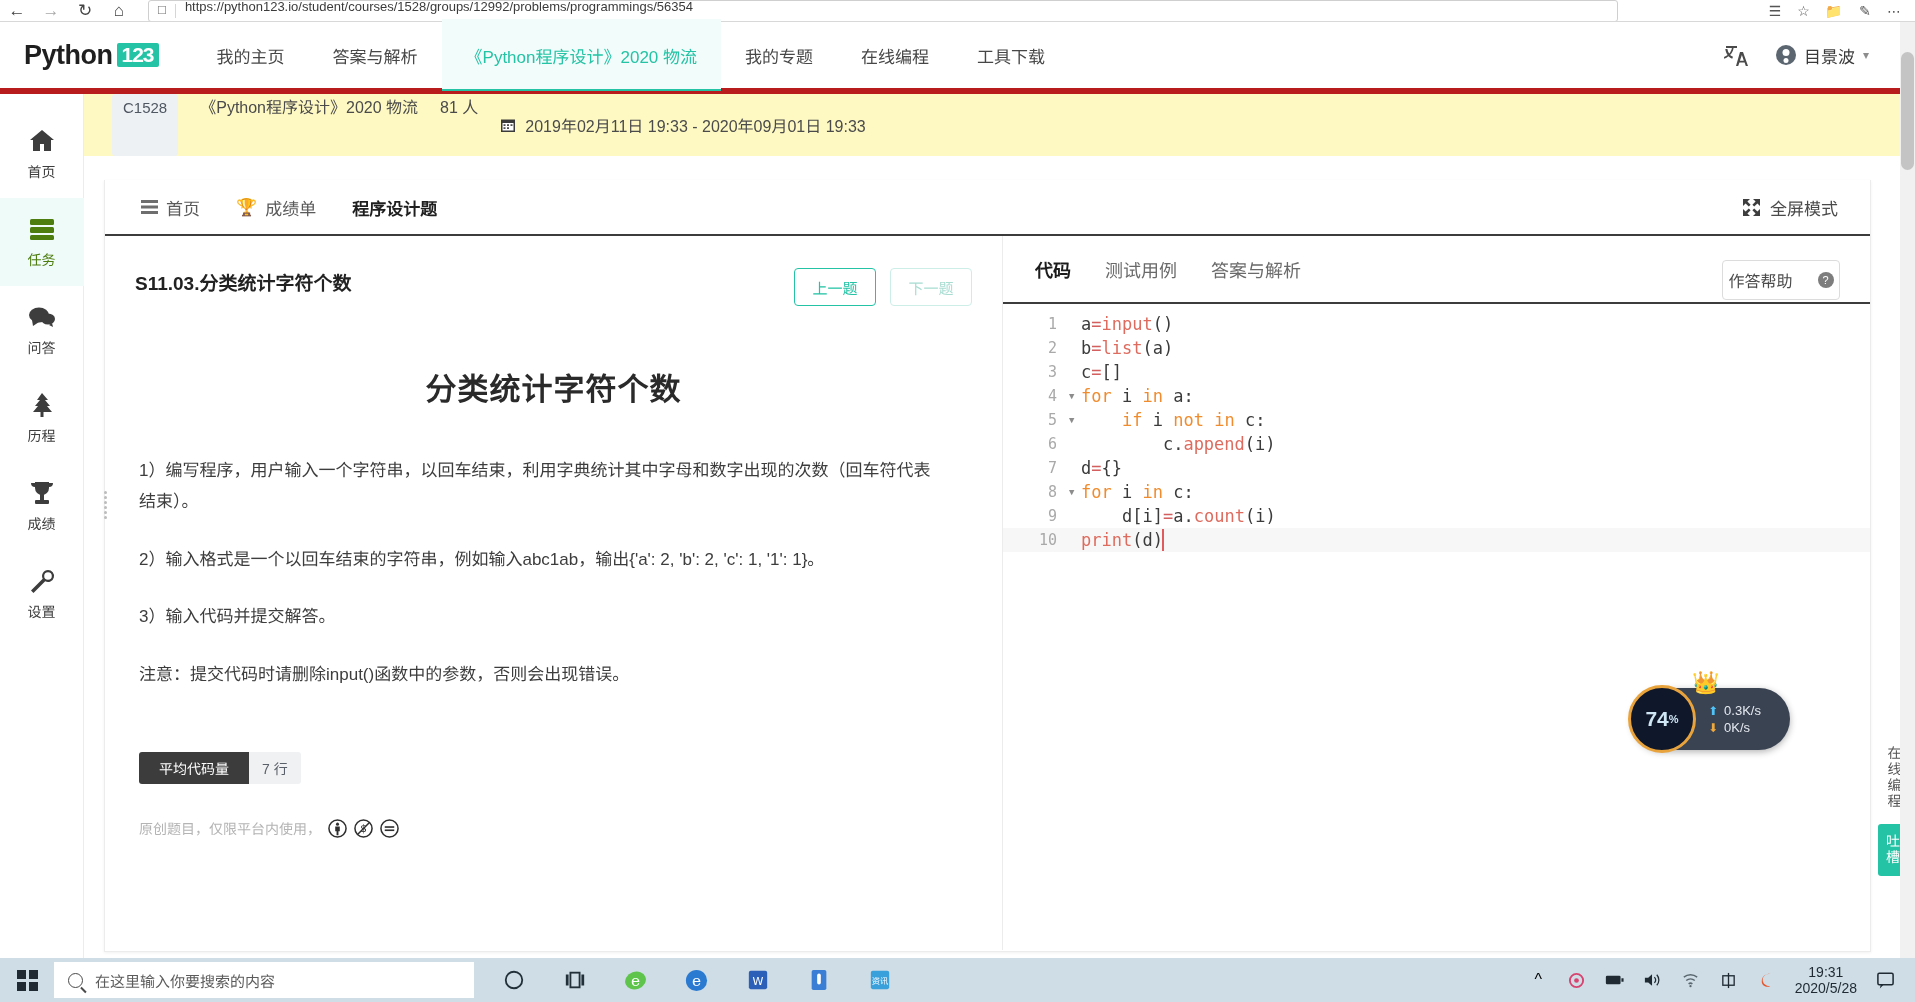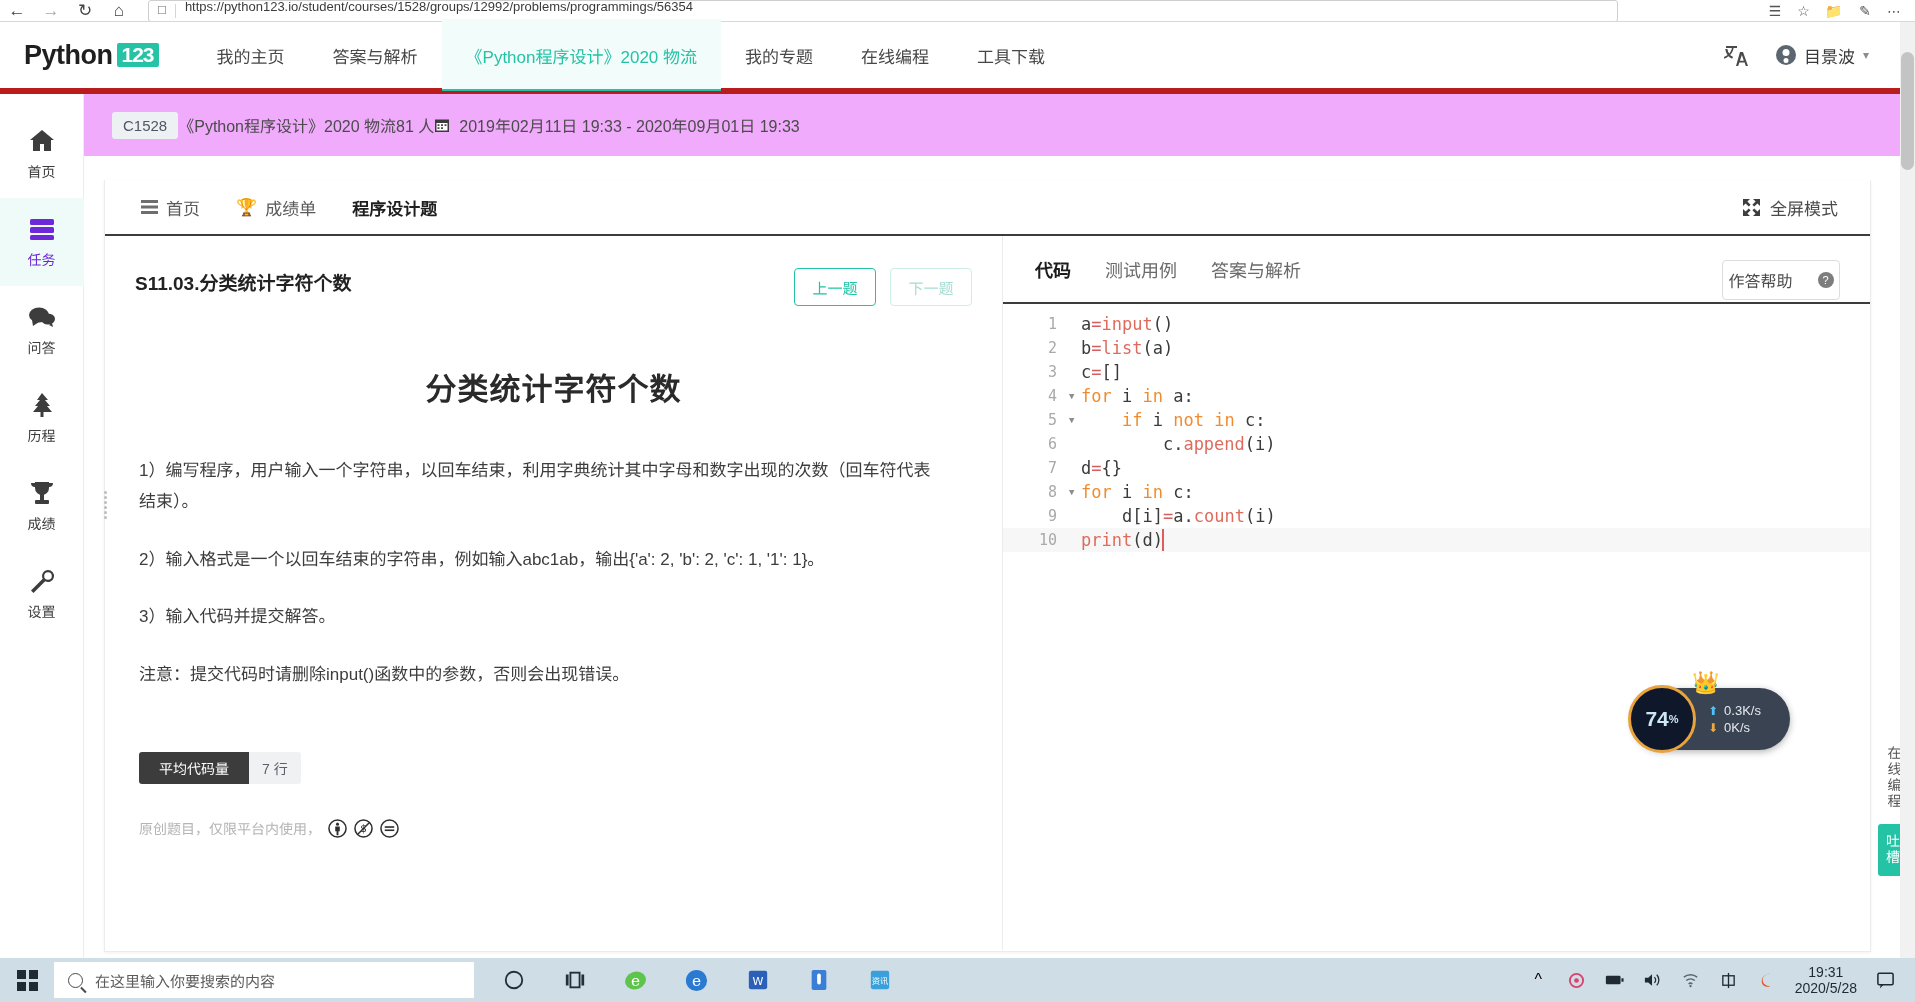--- a/index.html
+++ b/index.html
@@ -76,29 +76,29 @@
   
   .rail {
     position: absolute; top: 94px; left: 0; width: 84px; height: 908px;
     background: #fff; border-right: 1px solid #ececec;
     display: flex; flex-direction: column; align-items: center; padding-top: 16px;
   }
   .rail-item {
     width: 84px; height: 88px; display: flex; flex-direction: column;
     align-items: center; justify-content: center; gap: 7px; color: #3d3d3d;
   }
-  .rail-item.active { background: #eefbf8; color: #6d28d9; }
+  .rail-item.active { background: #eefbf8; color: #4d7c0f; }
   .rail-label { font-size: 14px; }
   .rail-ico { width: 28px; height: 26px; }
 
   
   .crumb {
     position: absolute; top: 94px; left: 84px; width: 1831px; height: 62px;
-    display: flex; align-items: center; padding-left: 28px;
-    background: #f0abfc; font-size: 16px; color: #4b4b4b;
+    display: flex; gap: 22px; padding-left: 28px;
+    background: #fef9c3; font-size: 16px; color: #4b4b4b;
   }
   .crumb-code {
     background: #eef1f4; color: #4e5762; font-size: 15px;
     padding: 5px 11px; border-radius: 3px;
   }
   .crumb-date { display: flex; align-items: center; gap: 9px; }
   .cal-ico { width: 16px; height: 16px; color: #3b3b3b; }
 
   
   .card {

